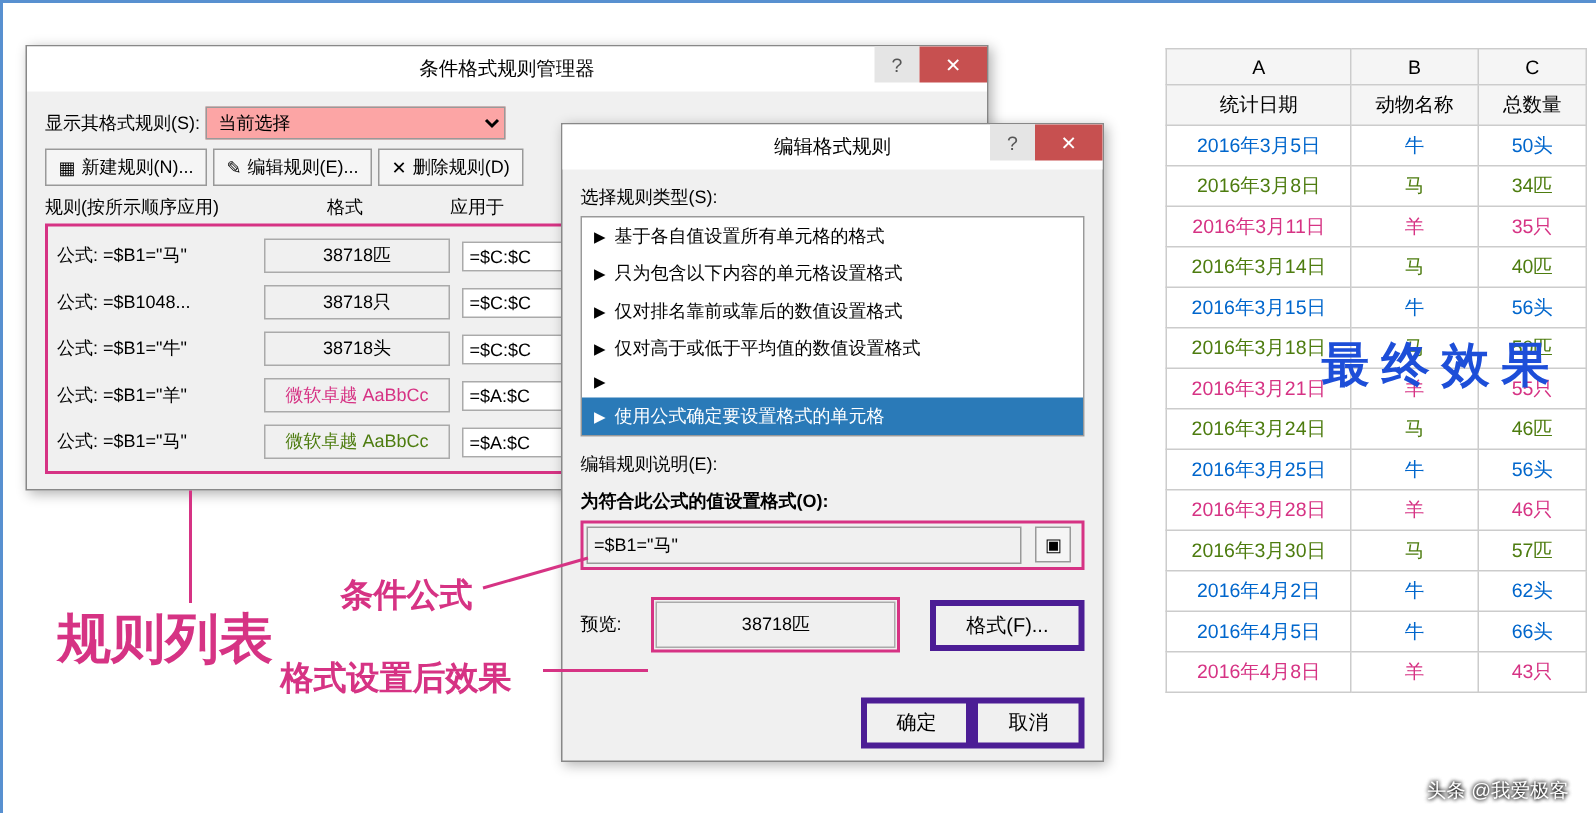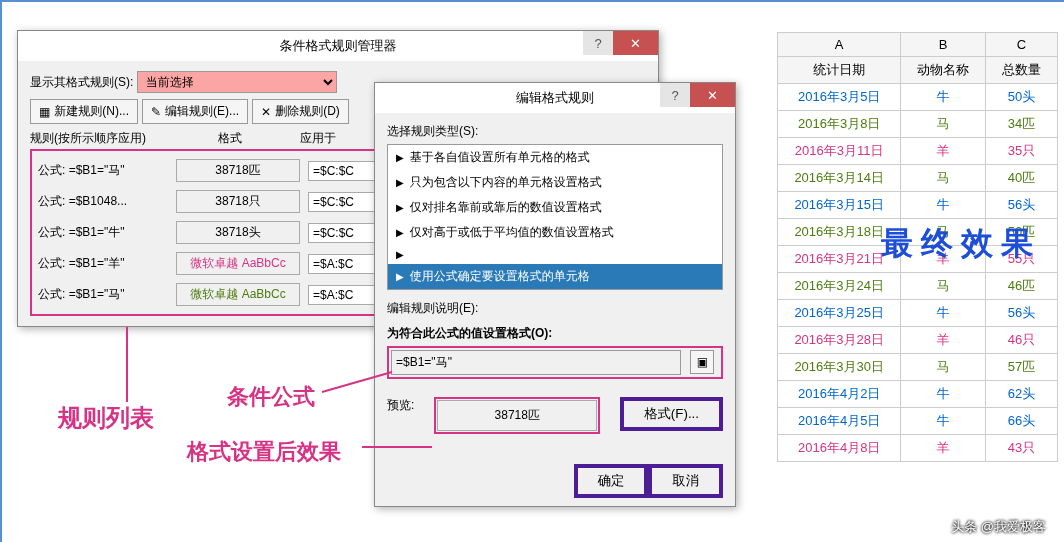--- a/index.html
+++ b/index.html
@@ -23,21 +23,21 @@
 .pink-text{color:#d63384}
 .green-text{color:#4d7c0f}
 .blue-text{color:#0066cc}
 .type-list{border:1px solid #999;background:#fff;margin:4px 0 10px}
 .type-item{padding:4px 8px;display:flex;align-items:center;gap:6px}
 .type-item.sel{background:#2a7ab8;color:#fff}
 .arrow{font-size:10px}
 .formula-box{border:2px solid #d63384;padding:2px;margin:4px 0 18px}
 .formula-input{width:280px;border:1px solid #999;padding:3px 4px;display:inline-block}
 .range-btn{border:1px solid #999;background:#f5f5f5;width:22px;height:22px;display:inline-flex;align-items:center;justify-content:center;margin-left:6px;vertical-align:top}
-.preview-row{display:flex;align-items:flex-start;gap:20px;margin-bottom:12px}
+.preview-row{display:flex;align-items:center;gap:20px;margin-bottom:12px}
 .preview-box{border:2px solid #d63384;padding:1px;flex:1}
 .preview-inner{border:1px solid #aaa;text-align:center;padding:6px}
 .btn{border:4px solid #4c1d95;background:#f0f0f0;padding:4px 20px}
 .dlg-footer{display:flex;justify-content:flex-end;gap:0;padding:8px 12px}
 .annot{position:absolute;color:#d63384;font-size:22px;font-weight:bold;font-family:"SimHei"}
 .overlay-text{position:absolute;font-size:32px;color:#1d4ed8;font-weight:bold;font-family:"SimHei";letter-spacing:8px}
 .grid{position:absolute;right:8px;top:30px;border-collapse:collapse;font-size:13px}
 .grid th,.grid td{border:1px solid #ccc;padding:4px 16px;text-align:center}
 .grid th{background:#f5f5f5;font-weight:normal}
 .watermark{position:absolute;right:20px;bottom:8px;color:#fff;font-size:13px;text-shadow:0 0 3px #000,0 0 3px #000}
@@ -245,21 +245,21 @@
         </div>
       <button class="btn">格式(F)...</button>
     </div>
   </div>
   <div class="dlg-footer">
     <button class="btn">确定</button>
     <button class="btn">取消</button>
   </div>
 </div>
 
-<div class="annot" style="left:56px;top:400px;font-size:24px">规则列表</div>
+<div class="annot" style="left:36px;top:400px;font-size:36px">规则列表</div>
 <div class="annot" style="left:225px;top:380px">条件公式</div>
 <div class="annot" style="left:185px;top:435px">格式设置后效果</div>
 
 <svg style="position:absolute;left:0;top:0;width:740px;height:540px;pointer-events:none">
 <line class="callout" x1="125" y1="325" x2="125" y2="400"></line>
 <line class="callout" x1="320" y1="390" x2="390" y2="370"></line>
 <line class="callout" x1="360" y1="445" x2="430" y2="445"></line>
 </svg>
 
 <div class="watermark">头条 @我爱极客</div>

